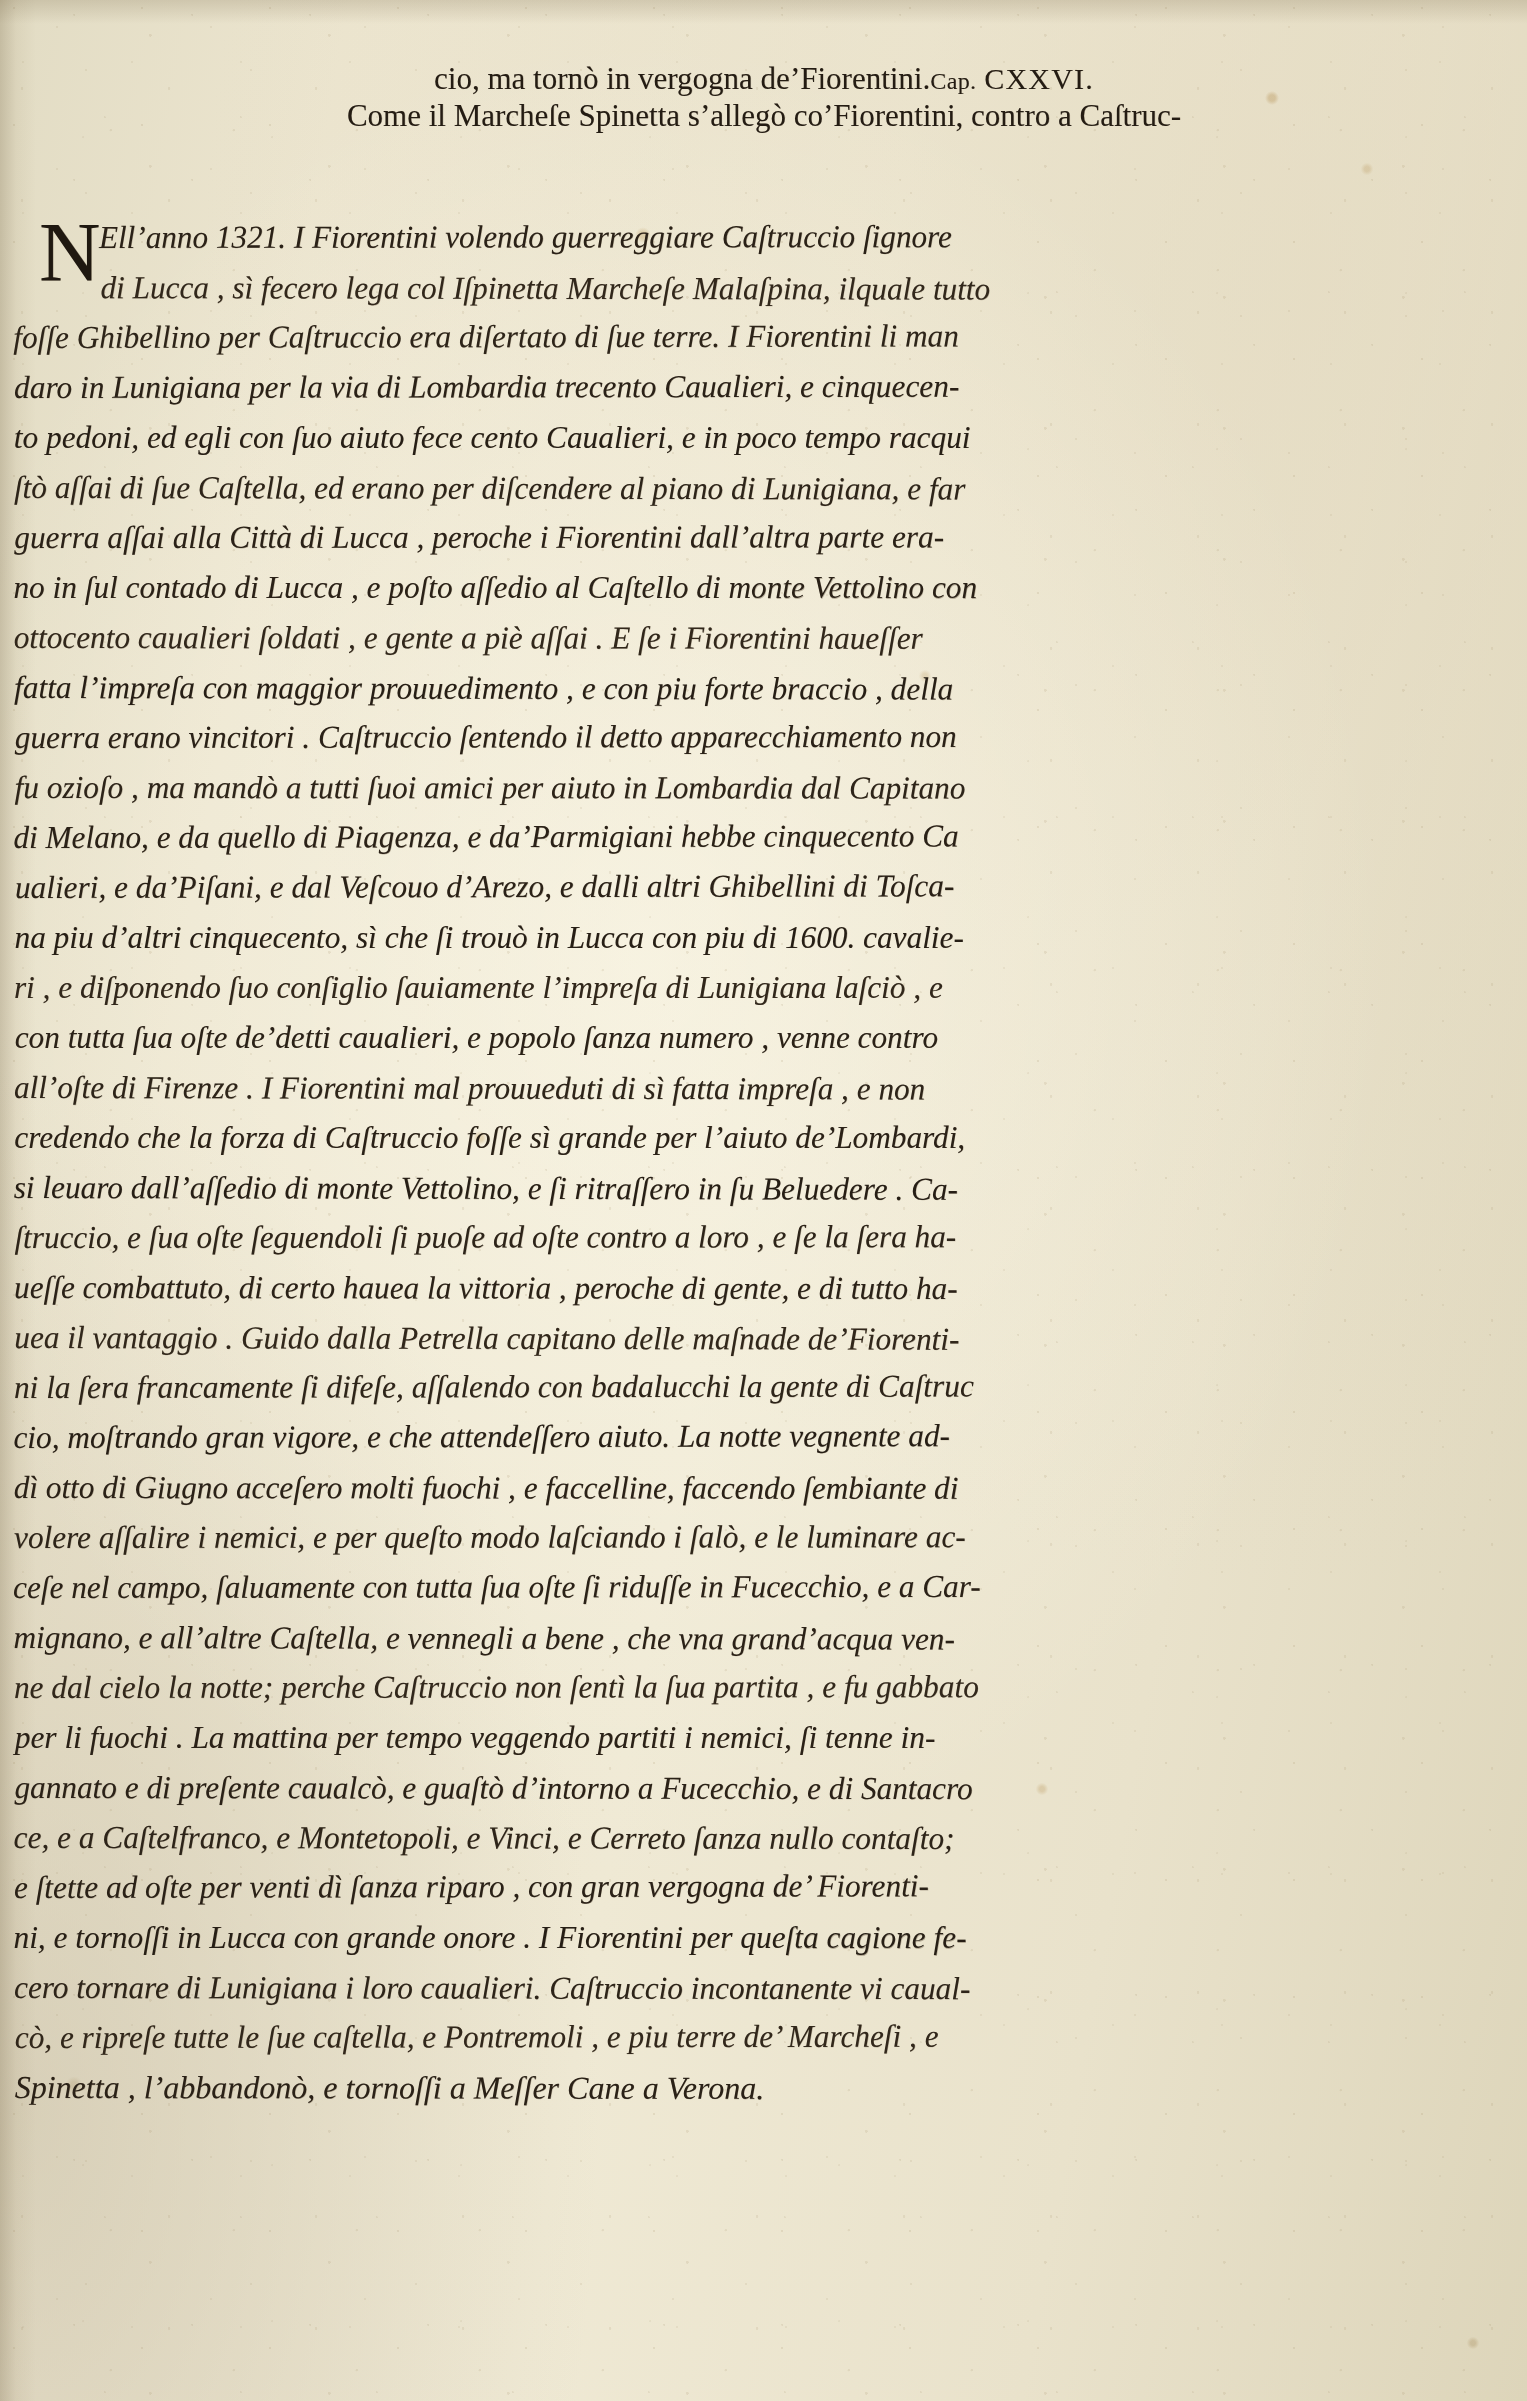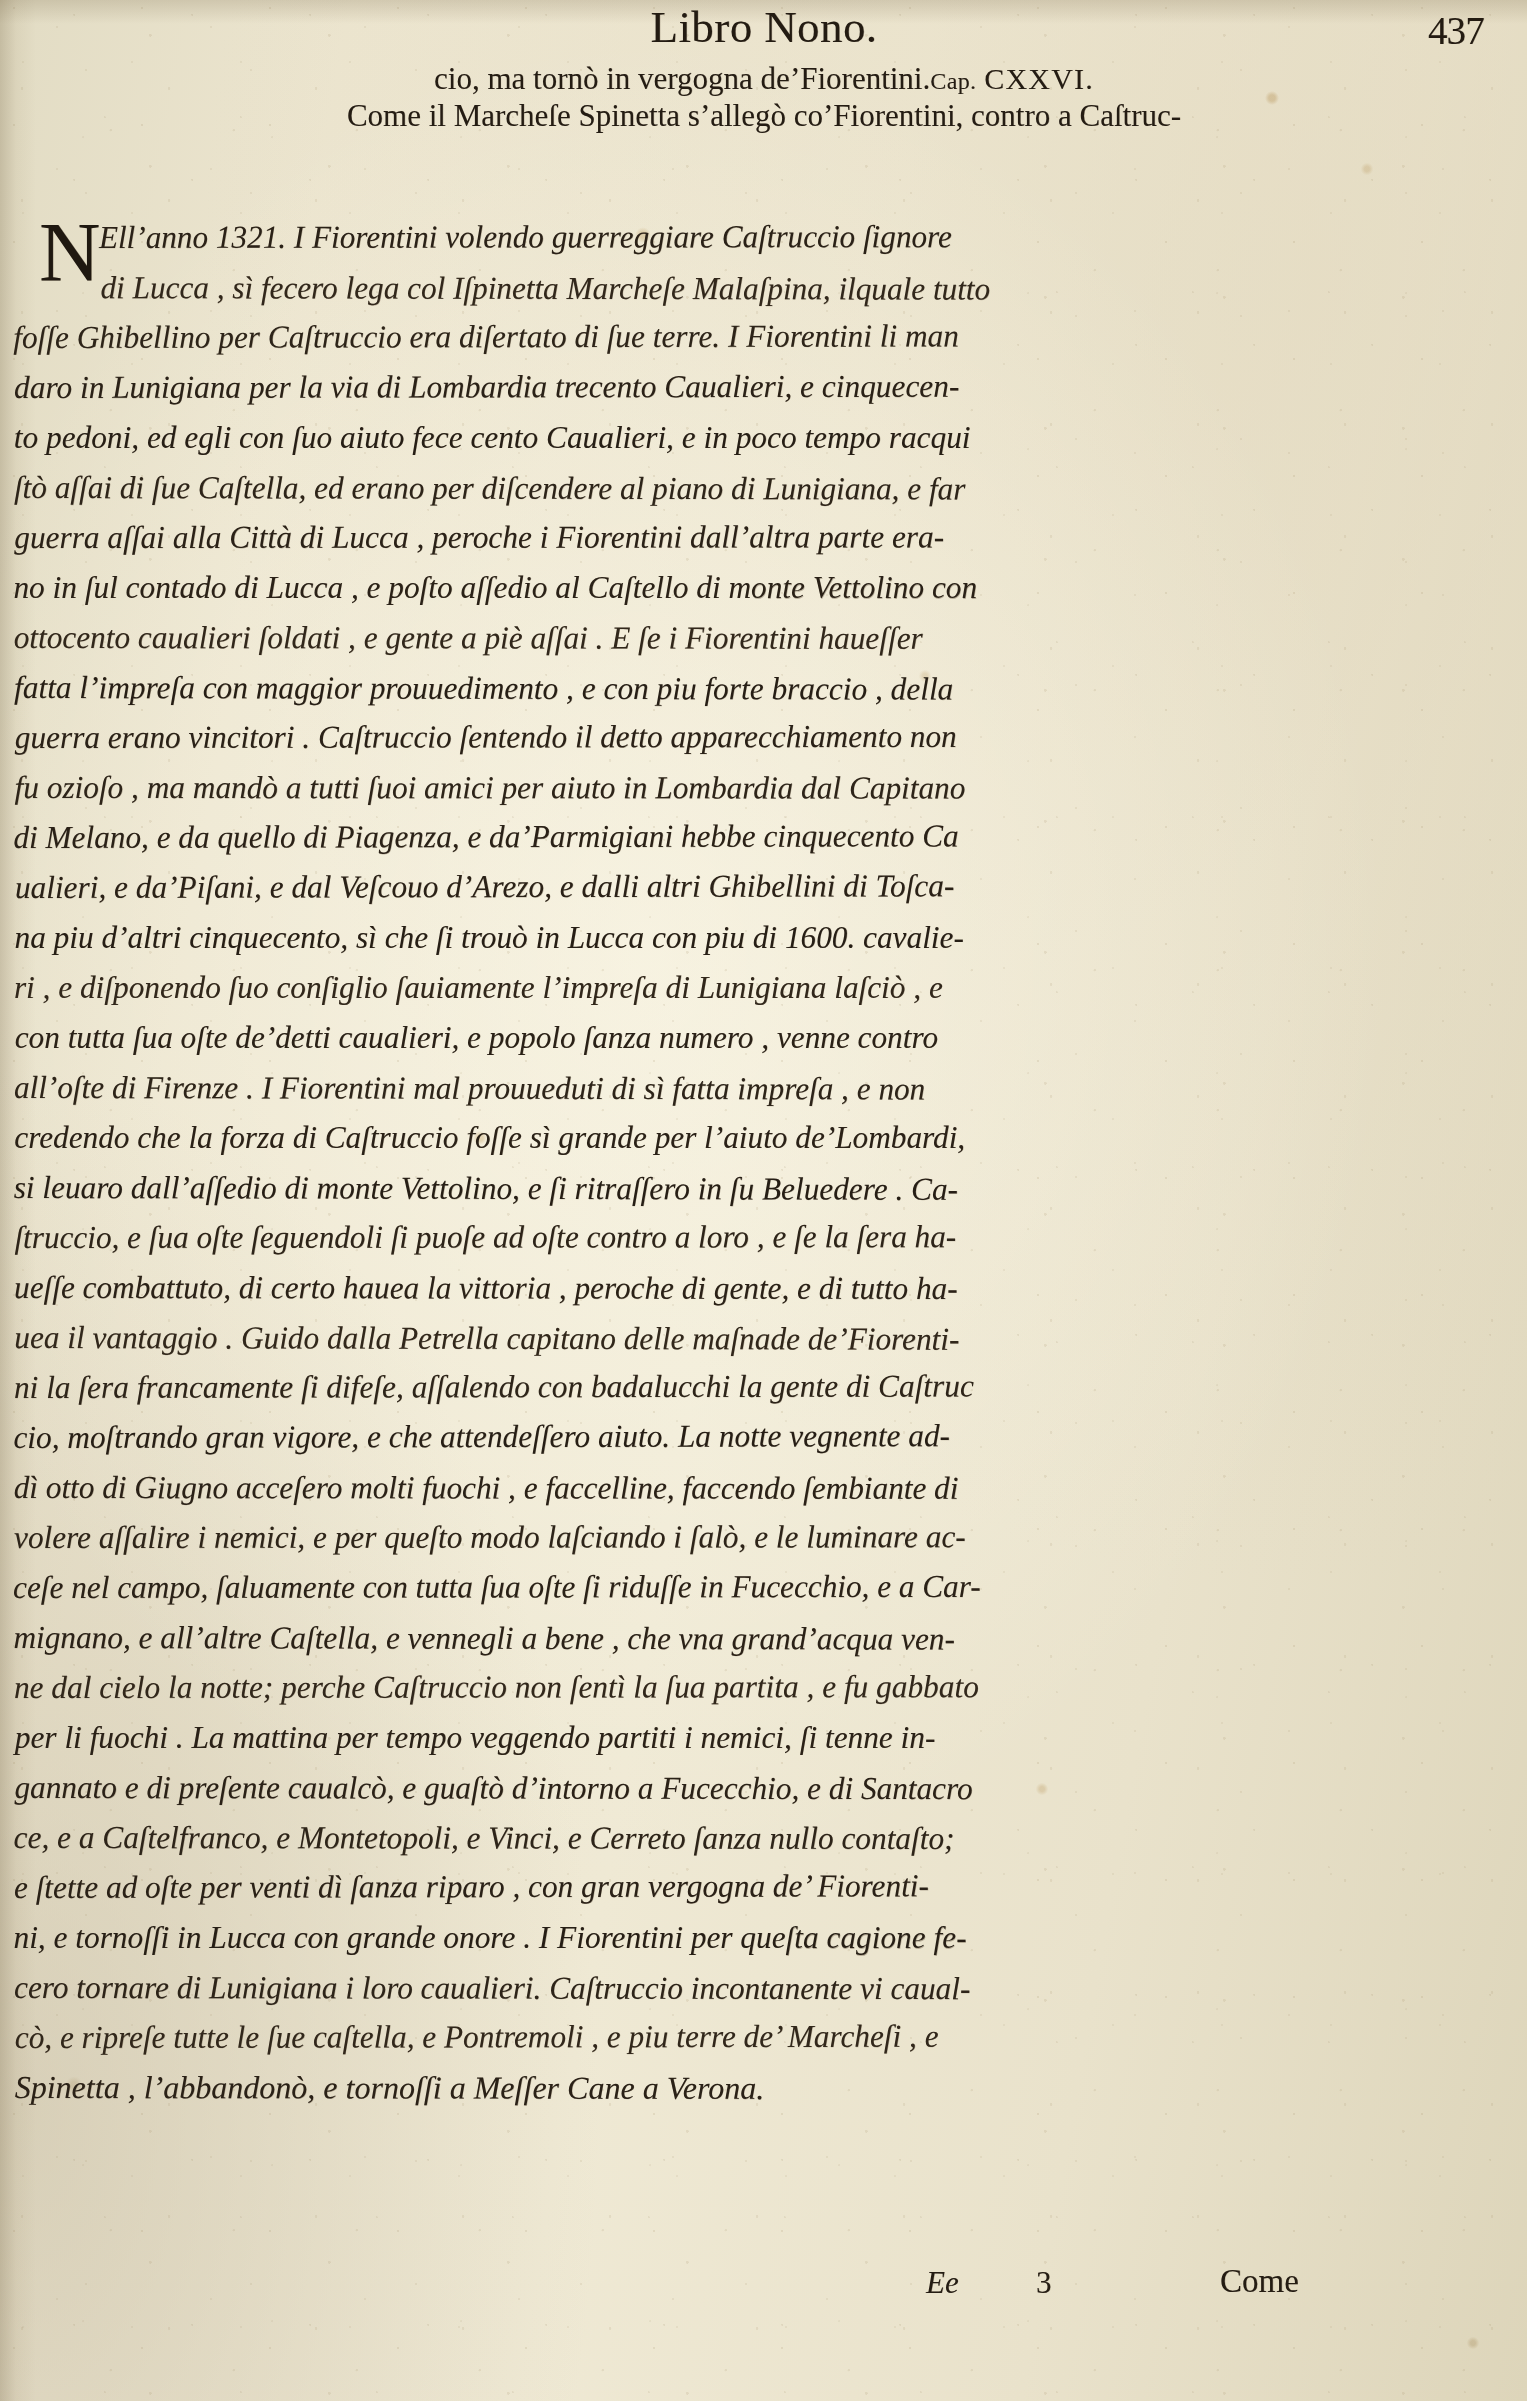--- a/index.html
+++ b/index.html
@@ -186,24 +186,20 @@
 </head>
 <body>
 
 <div id="page">
 
   <div id="grain"></div>
   <div id="foxing"></div>
   <div id="gutter"></div>
   <div id="edge-top"></div>
 
-  <div class="head-row">
-    <div class="book-title">Libro Nono.</div>
-    <div class="folio">437</div>
-  </div>
 
   <div class="chapter-heading">
     <span class="ln"><span>cio, ma tornò in vergogna de’Fiorentini.</span><span class="cap-label">Cap.</span>&nbsp;<span class="cap-num">CXXVI.</span></span>
     <span class="ln">Come il Marcheſe Spinetta s’allegò co’Fiorentini, contro a Caſtruc-</span>
   </div>
 
   <div id="body-block">
     <span class="dropcap">N</span>
     <div id="lines">
         <span class="tline ind1" style="transform: translateX(-0.9px) rotate(-0.052deg) scaleX(0.9987) scaleX(0.976);">Ell’anno 1321. I Fiorentini volendo  guerreggiare Caſtruccio ſignore</span>
@@ -240,20 +236,15 @@
         <span class="tline" style="transform: translateX(0.4px) rotate(0.069deg) scaleX(0.9999) scaleX(0.9774);">gannato  e di preſente caualcò, e guaſtò d’intorno a Fucecchio, e di Santacro</span>
         <span class="tline" style="transform: translateX(-0.4px) rotate(0.06deg) scaleX(1.0011) scaleX(0.9774);">ce, e a Caſtelfranco, e Montetopoli, e Vinci, e Cerreto ſanza nullo contaſto;</span>
         <span class="tline" style="transform: translateX(-0.1px) rotate(-0.106deg) scaleX(1.0004) scaleX(0.9774);">e ſtette ad oſte per venti dì ſanza riparo ,  con  gran vergogna de’ Fiorenti-</span>
         <span class="tline" style="transform: translateX(-0.5px) rotate(0.015deg) scaleX(1.0017) scaleX(0.9774);">ni, e tornoſſi in Lucca con grande onore . I Fiorentini per queſta cagione fe-</span>
         <span class="tline" style="transform: translateX(0.1px) rotate(0.069deg) scaleX(0.9998) scaleX(0.9774);">cero tornare di Lunigiana i loro caualieri. Caſtruccio incontanente vi caual-</span>
         <span class="tline" style="transform: translateX(0.8px) rotate(-0.078deg) scaleX(0.9989) scaleX(0.9774);">cò, e ripreſe tutte le ſue caſtella, e Pontremoli , e piu terre de’ Marcheſi , e</span>
         <span class="tline" style="transform: translateX(0.7px) rotate(0.068deg) scaleX(1.0008);">Spinetta , l’abbandonò, e tornoſſi a Meſſer Cane a Verona.</span>
       </div>
   </div>
 
-  <div class="footer">
-    <span class="sig">Ee</span>
-    <span class="sig-num">3</span>
-    <span class="catchword">Come</span>
-  </div>
 
 </div>
 
 
 </body></html>

